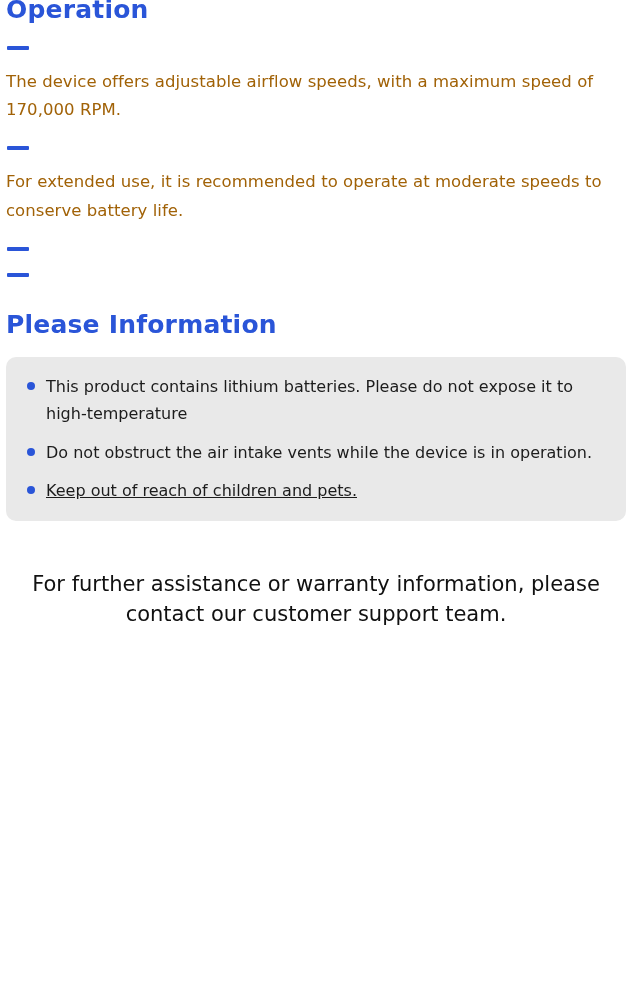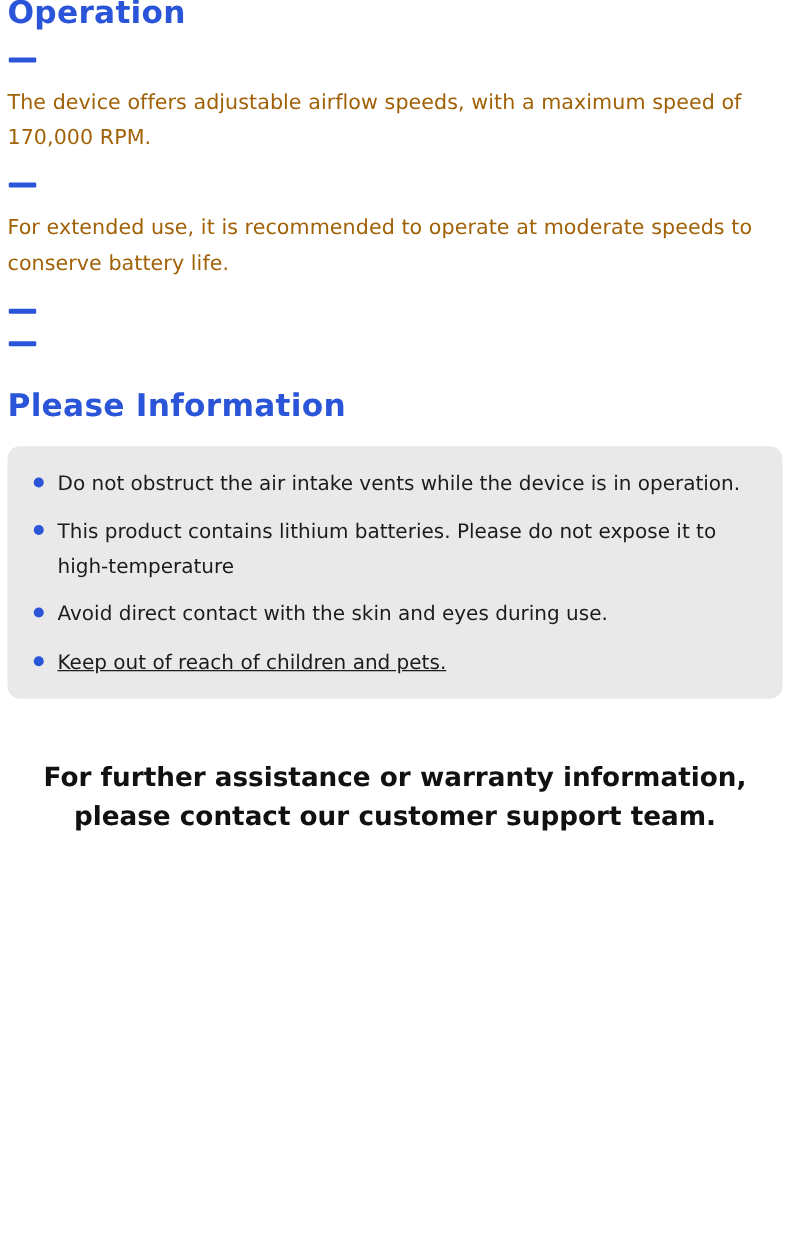--- a/index.html
+++ b/index.html
@@ -83,21 +83,21 @@
     height: 8px;
     background: #2a55d8;
     border-radius: 50%;
   }
   .footer {
     margin-top: 48px;
     text-align: center;
     font-size: 21px;
     line-height: 1.45;
     color: #111111;
-    font-weight: 700;
+    font-weight: 400;
     padding: 0 8px;
   }
 </style>
 </head>
 <body>
 
 <div class="page">
 
   <h1 class="section-title" id="operation-title">Operation</h1>
 
@@ -110,29 +110,25 @@
   <span class="dash"></span>
 
   <span class="dash"></span>
 
   <h1 class="section-title" id="safety-title">Please Information</h1>
 
   <div class="safety-box">
     <ul class="safety-list">
       <li class="safety-item">
         <span class="bullet"></span>
-        <span>Do not obstruct the air intake vents while the device is in operation.</span>
-      </li>
-      <li class="safety-item">
-        <span class="bullet"></span>
         <span>This product contains lithium batteries. Please do not expose it to high-temperature</span>
       </li>
       <li class="safety-item">
         <span class="bullet"></span>
-        <span>Avoid direct contact with the skin and eyes during use.</span>
+        <span>Do not obstruct the air intake vents while the device is in operation.</span>
       </li>
       <li class="safety-item">
         <span class="bullet"></span>
         <span>Keep out of reach of children and pets.</span>
       </li>
     </ul>
   </div>
 
   <div class="footer">For further assistance or warranty information, please contact our customer support team.</div>
 

